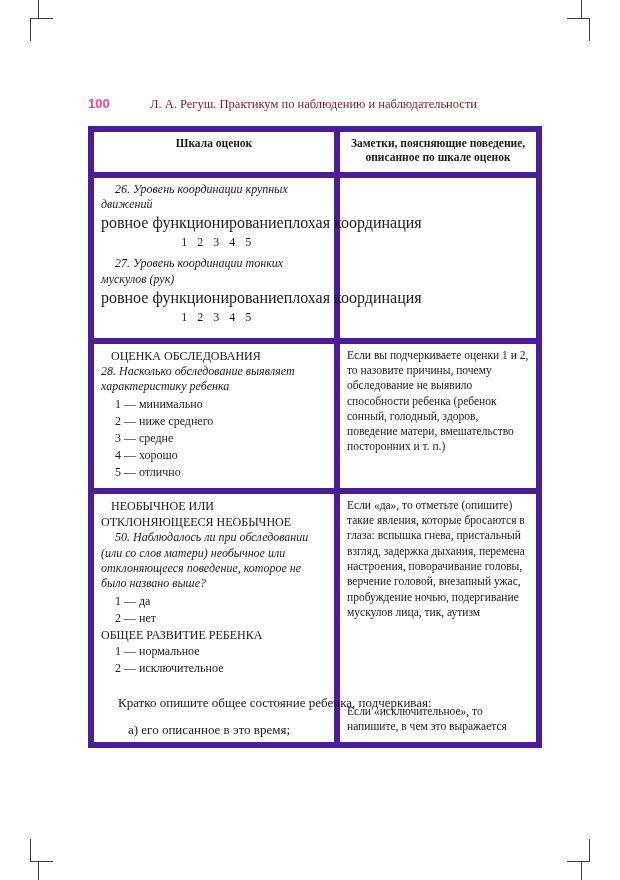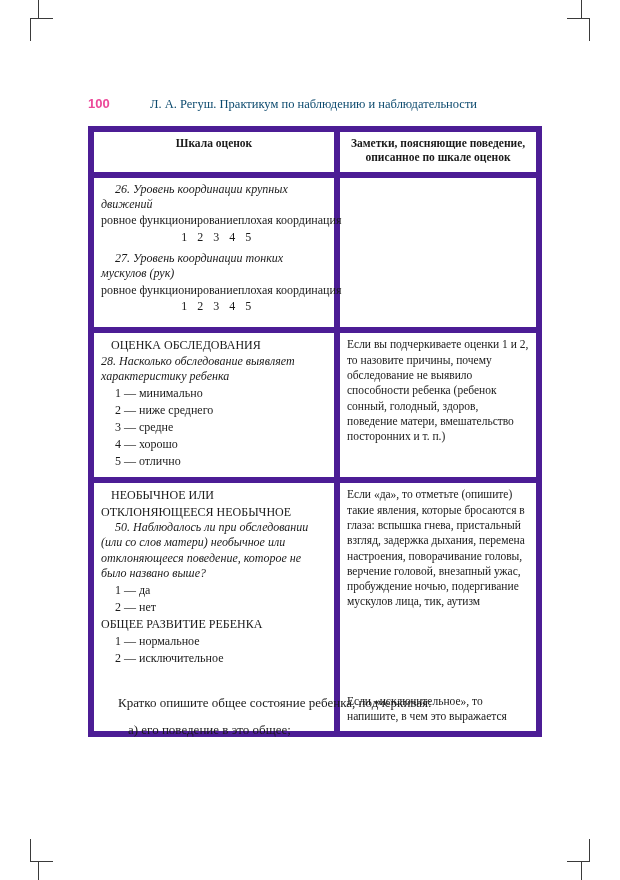--- a/index.html
+++ b/index.html
@@ -49,21 +49,21 @@
   }
   .folio {
     font-family: "Liberation Sans", sans-serif;
     font-weight: bold;
     font-size: 13px;
     width: 44px;
     color: #ec4899;
   }
   .running-head {
     font-size: 12.5px;
-    color: #0c4a6e;
+    color: #7f1d1d;
     flex: 1;
     text-align: left;
     padding-left: 18px;
   }
 
   
   .sheet {
     position: absolute;
     left: 88px;
     top: 126px;
@@ -93,21 +93,21 @@
 
   .it {
     font-style: italic;
     font-size: 12px;
     line-height: 1.28;
     margin: 0 0 1px 0;
   }
   .it.indent { text-indent: 14px; }
 
   .rowline {
-    font-size: 12px;
+    font-size: 16px;
     line-height: 1.3;
     margin: 0;
     display: flex;
     justify-content: space-between;
   }
   .rowline span { white-space: nowrap; }
 
   .scale {
     font-size: 12px;
     text-align: center;
@@ -236,14 +236,14 @@
           <p class="note pad-top2">Если «исключительное», то напишите, в чем это выражается</p>
         </td>
       </tr>
 
     </tbody>
   </table>
 </div>
 
 <div class="closing">
   <p class="p1">Кратко опишите общее состояние ребенка, подчеркивая:</p>
-  <p class="p2">а) его поведение в это общее;</p>
+  <p class="p2">а) его описанное в это время;</p>
 </div>
 
 </body></html>

